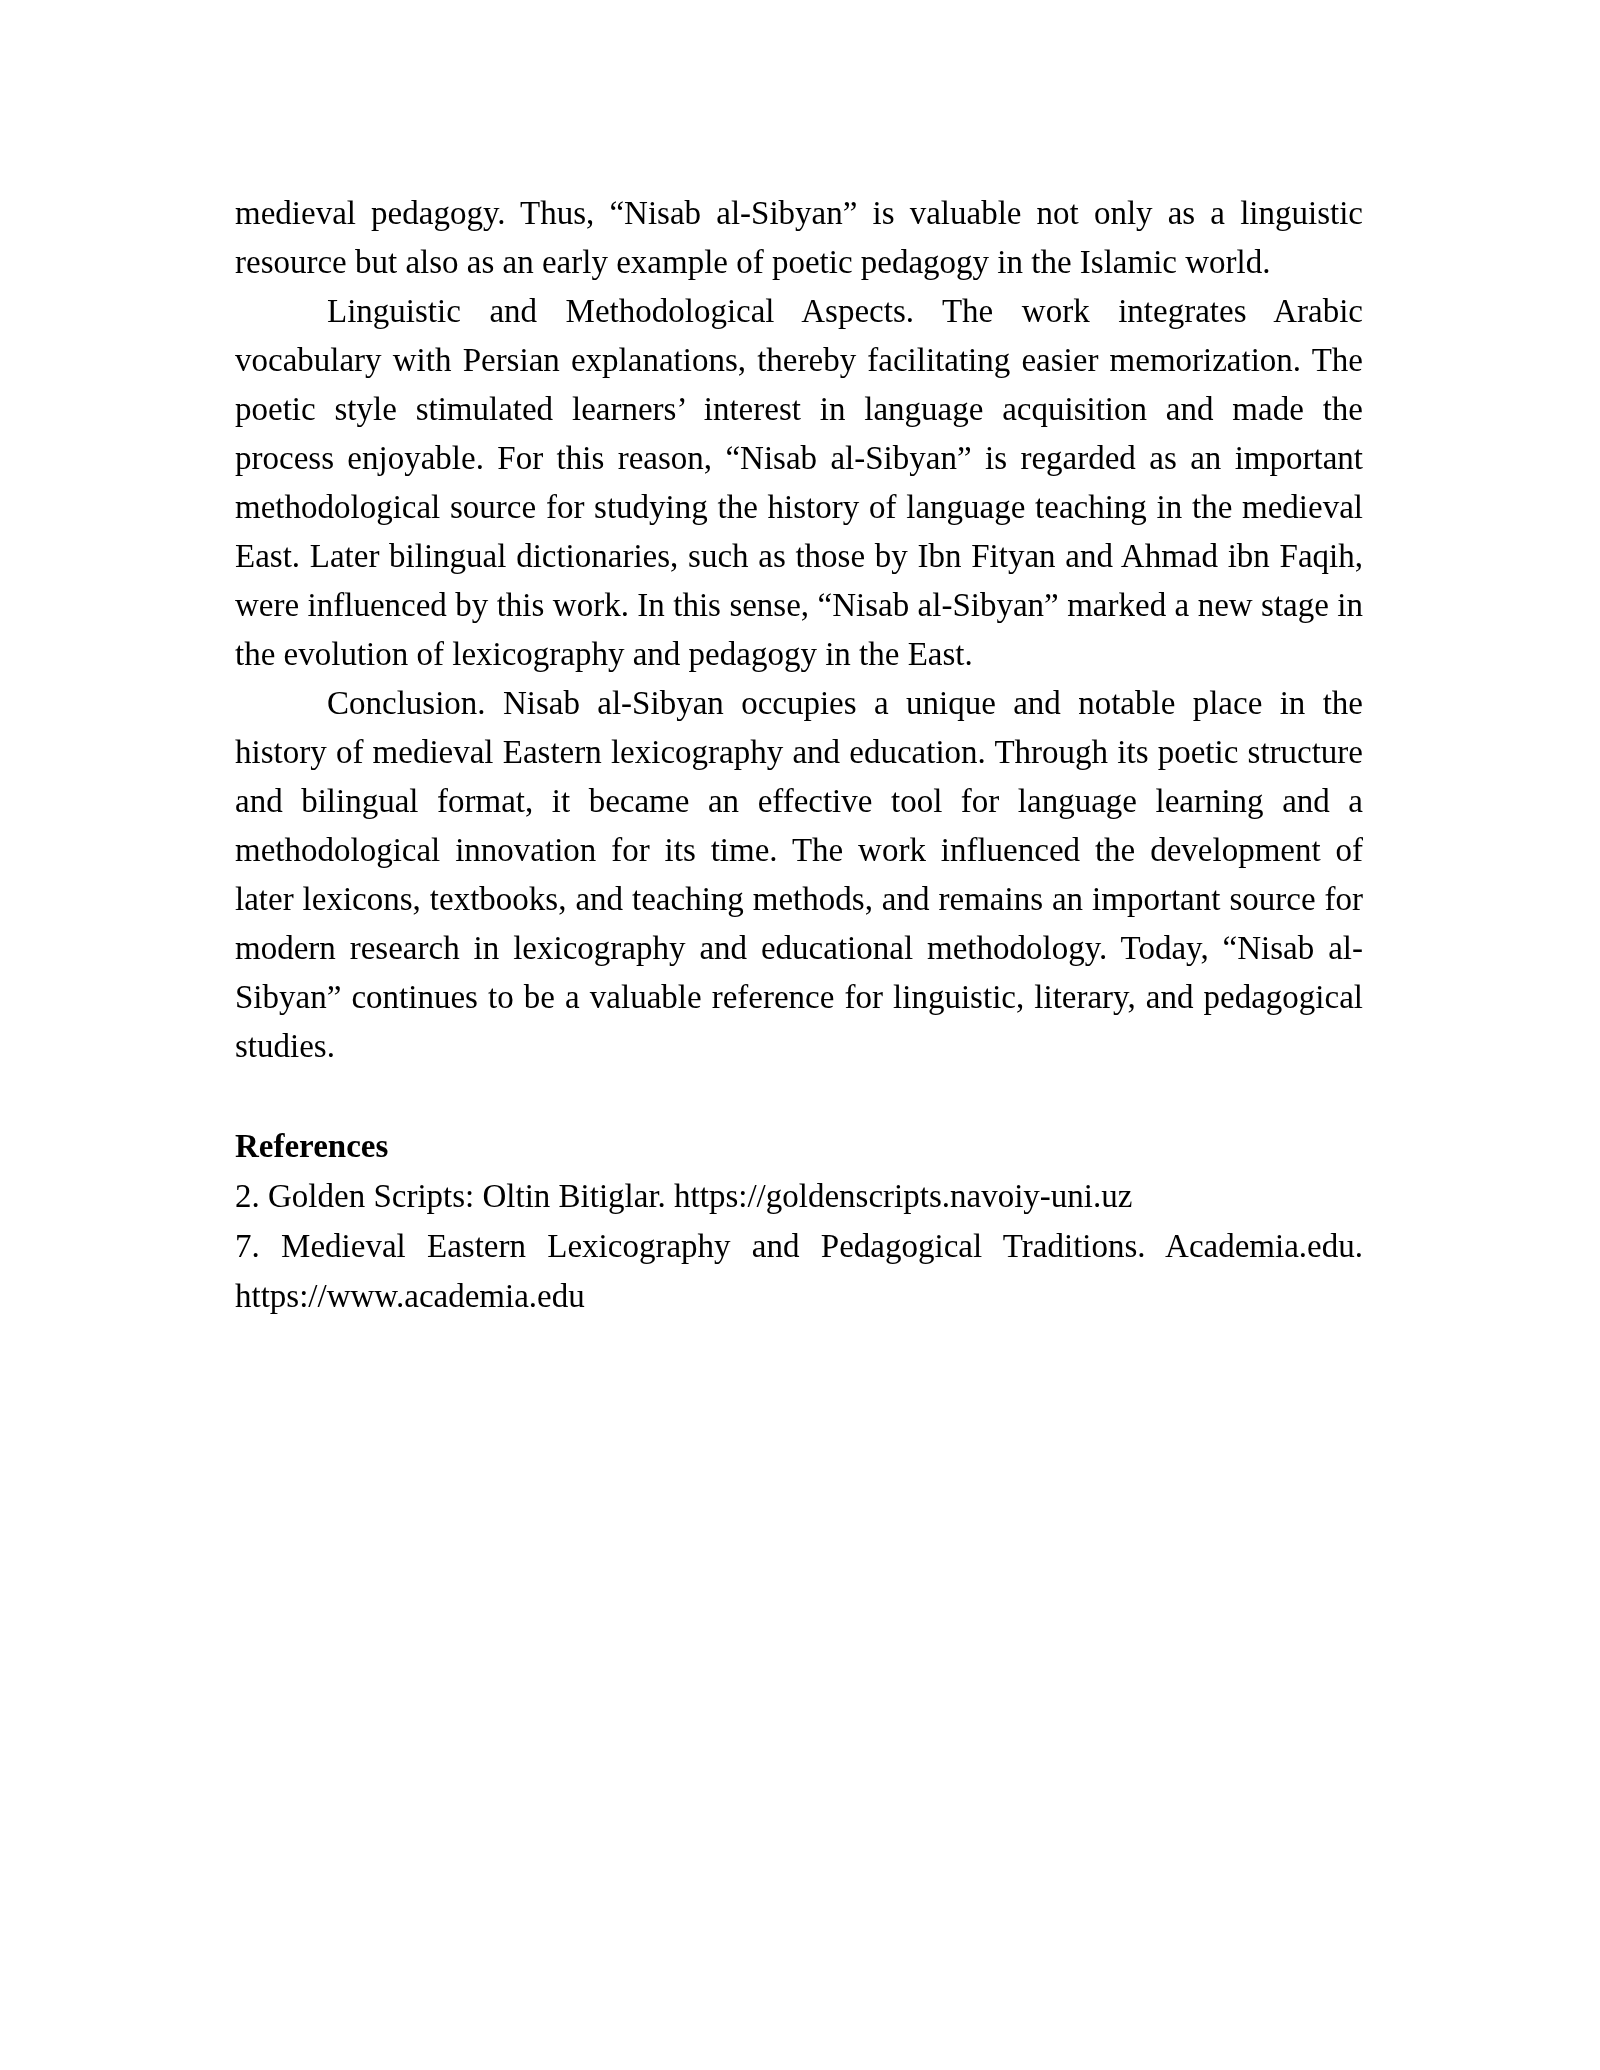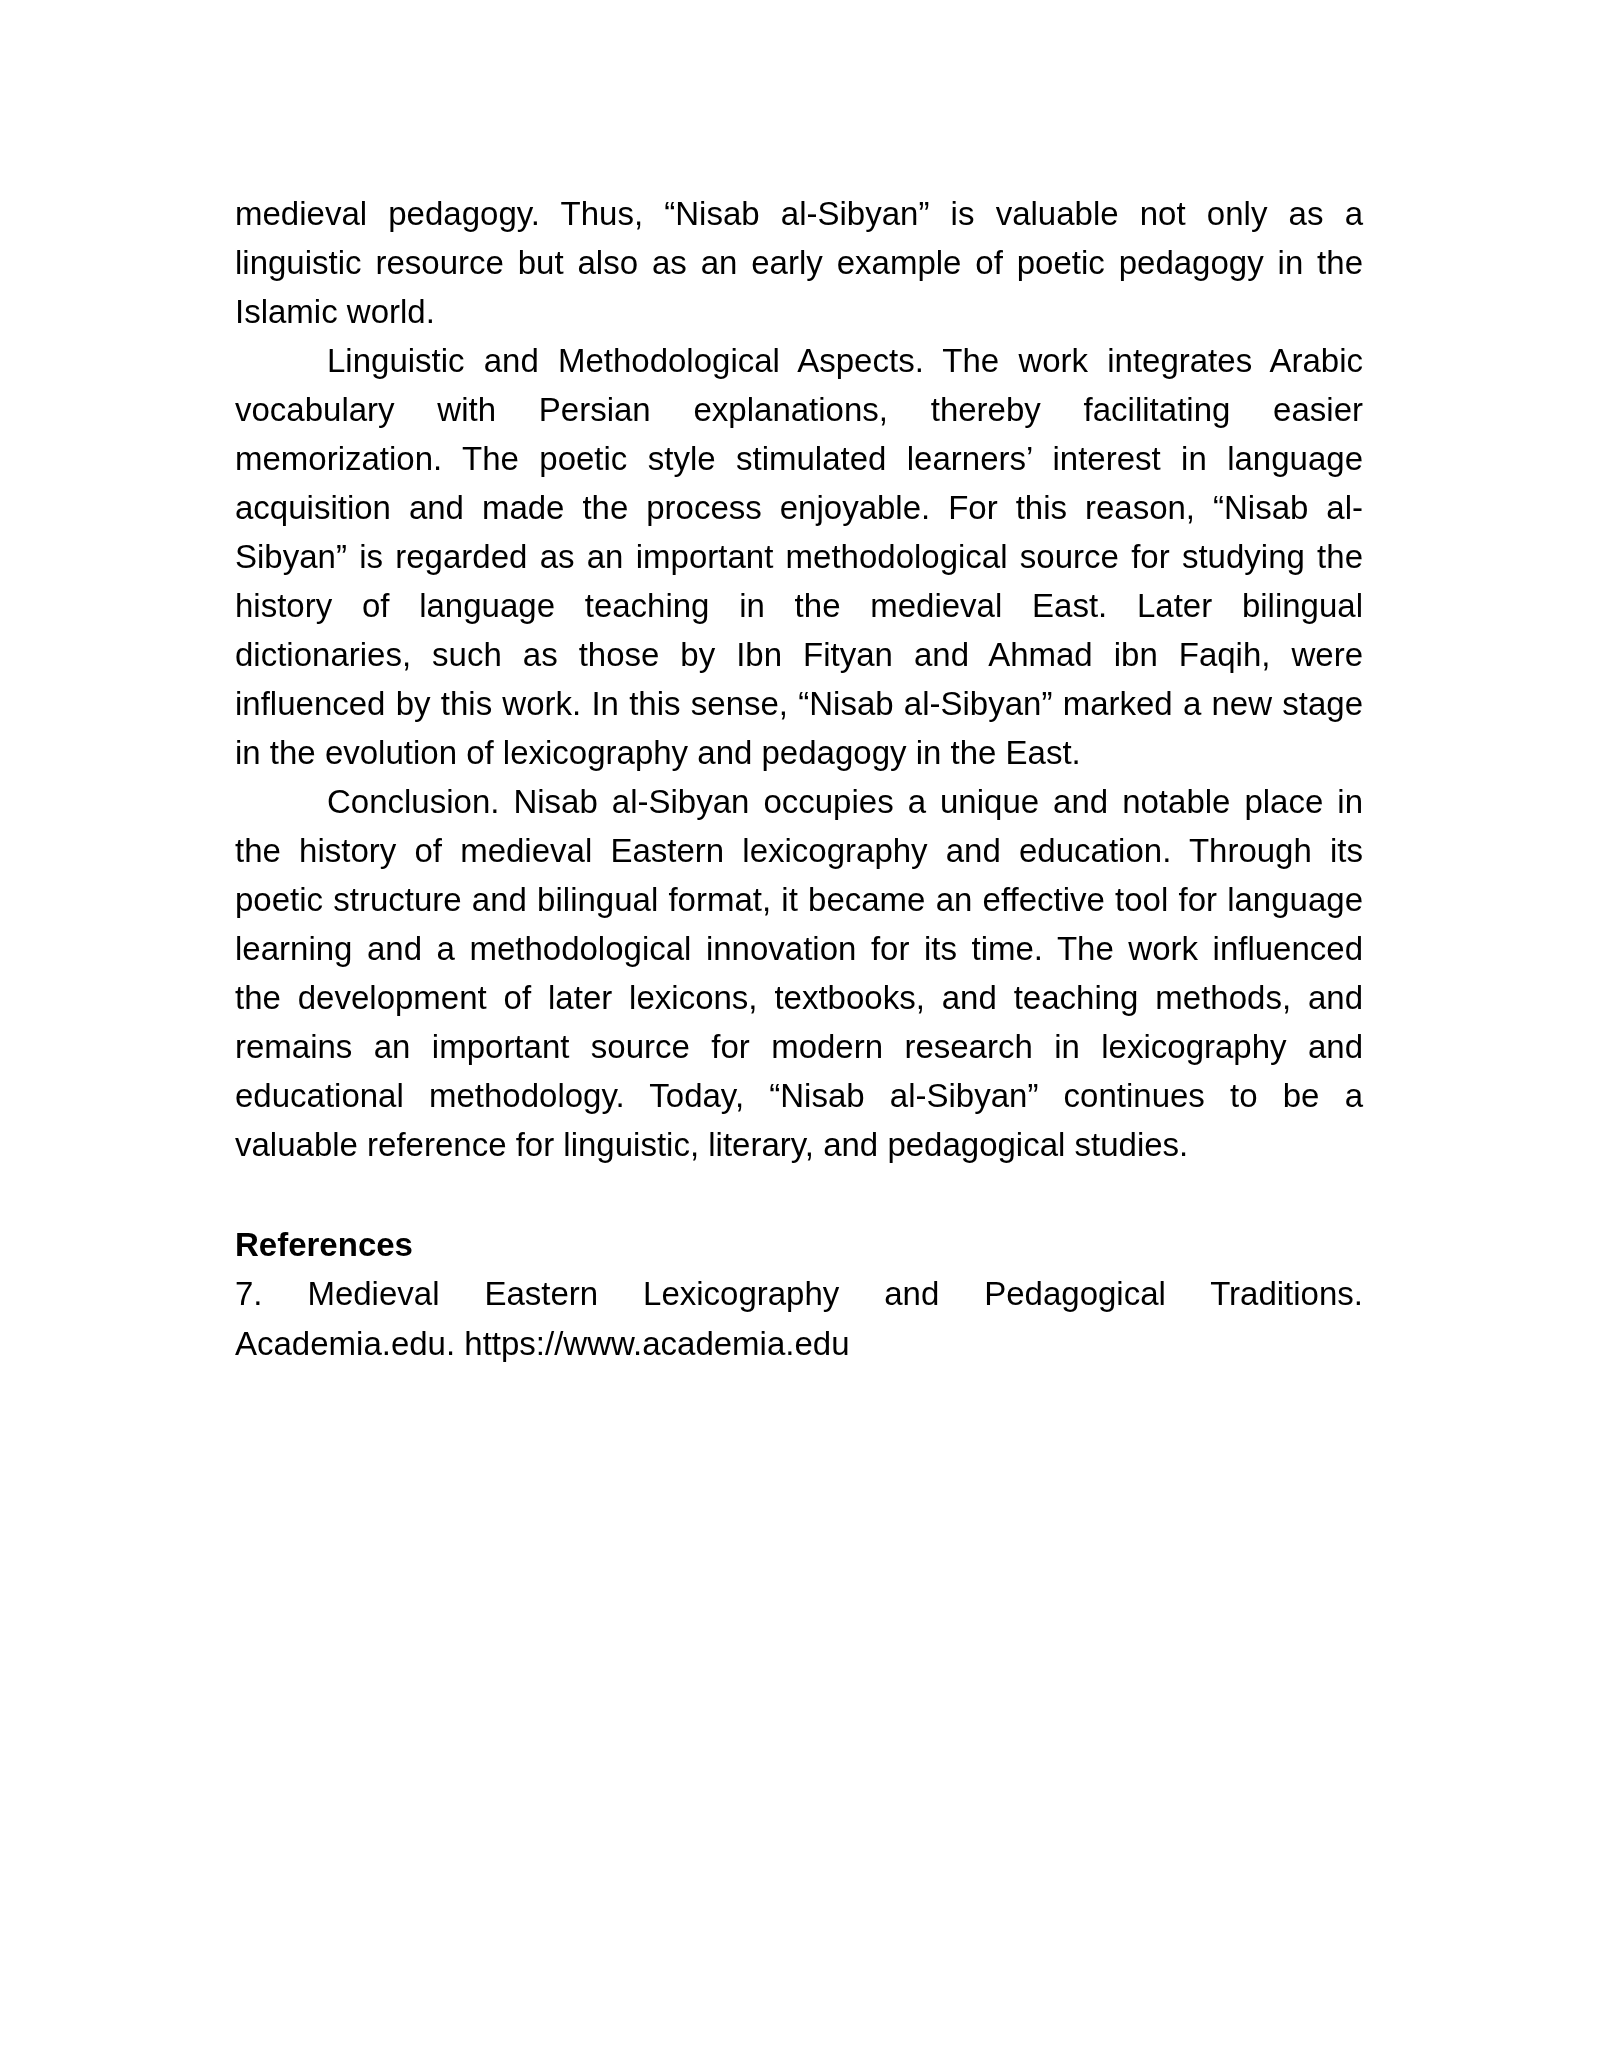--- a/index.html
+++ b/index.html
@@ -5,21 +5,21 @@
   html, body {
     margin: 0;
     padding: 0;
     background: #e8e8e8;
   }
   .page {
     position: relative;
     width: 1600px;
     height: 2070px;
     background: #ffffff;
-    font-family: Liberation Sans, sans-serif;
+    font-family: Liberation Serif, serif;
     color: #000000;
     overflow: hidden;
   }
   .content {
     position: absolute;
     left: 235px;
     top: 189px;
     width: 1128px;
   }
   .para {
@@ -52,18 +52,19 @@
 
     <p class="para">medieval pedagogy. Thus, “Nisab al-Sibyan” is valuable not only as a linguistic resource but also as an early example of poetic pedagogy in the Islamic world.</p>
 
     <p class="para indent">Linguistic and Methodological Aspects. The work integrates Arabic vocabulary with Persian explanations, thereby facilitating easier memorization. The poetic style stimulated learners’ interest in language acquisition and made the process enjoyable. For this reason, “Nisab al-Sibyan” is regarded as an important methodological source for studying the history of language teaching in the medieval East. Later bilingual dictionaries, such as those by Ibn Fityan and Ahmad ibn Faqih, were influenced by this work. In this sense, “Nisab al-Sibyan” marked a new stage in the evolution of lexicography and pedagogy in the East.</p>
 
     <p class="para indent">Conclusion. Nisab al-Sibyan occupies a unique and notable place in the history of medieval Eastern lexicography and education. Through its poetic structure and bilingual format, it became an effective tool for language learning and a methodological innovation for its time. The work influenced the development of later lexicons, textbooks, and teaching methods, and remains an important source for modern research in lexicography and educational methodology. Today, “Nisab al-Sibyan” continues to be a valuable reference for linguistic, literary, and pedagogical studies.</p>
 
     <p class="refs-heading">References</p>
 
 
+    <p class="ref-item">2. Golden Scripts: Oltin Bitiglar. https://goldenscripts.navoiy-uni.uz</p>
 
     <p class="ref-item">7. Medieval Eastern Lexicography and Pedagogical Traditions. Academia.edu. https://www.academia.edu</p>
 
 
   </div>
 </div>
 
 </body></html>

